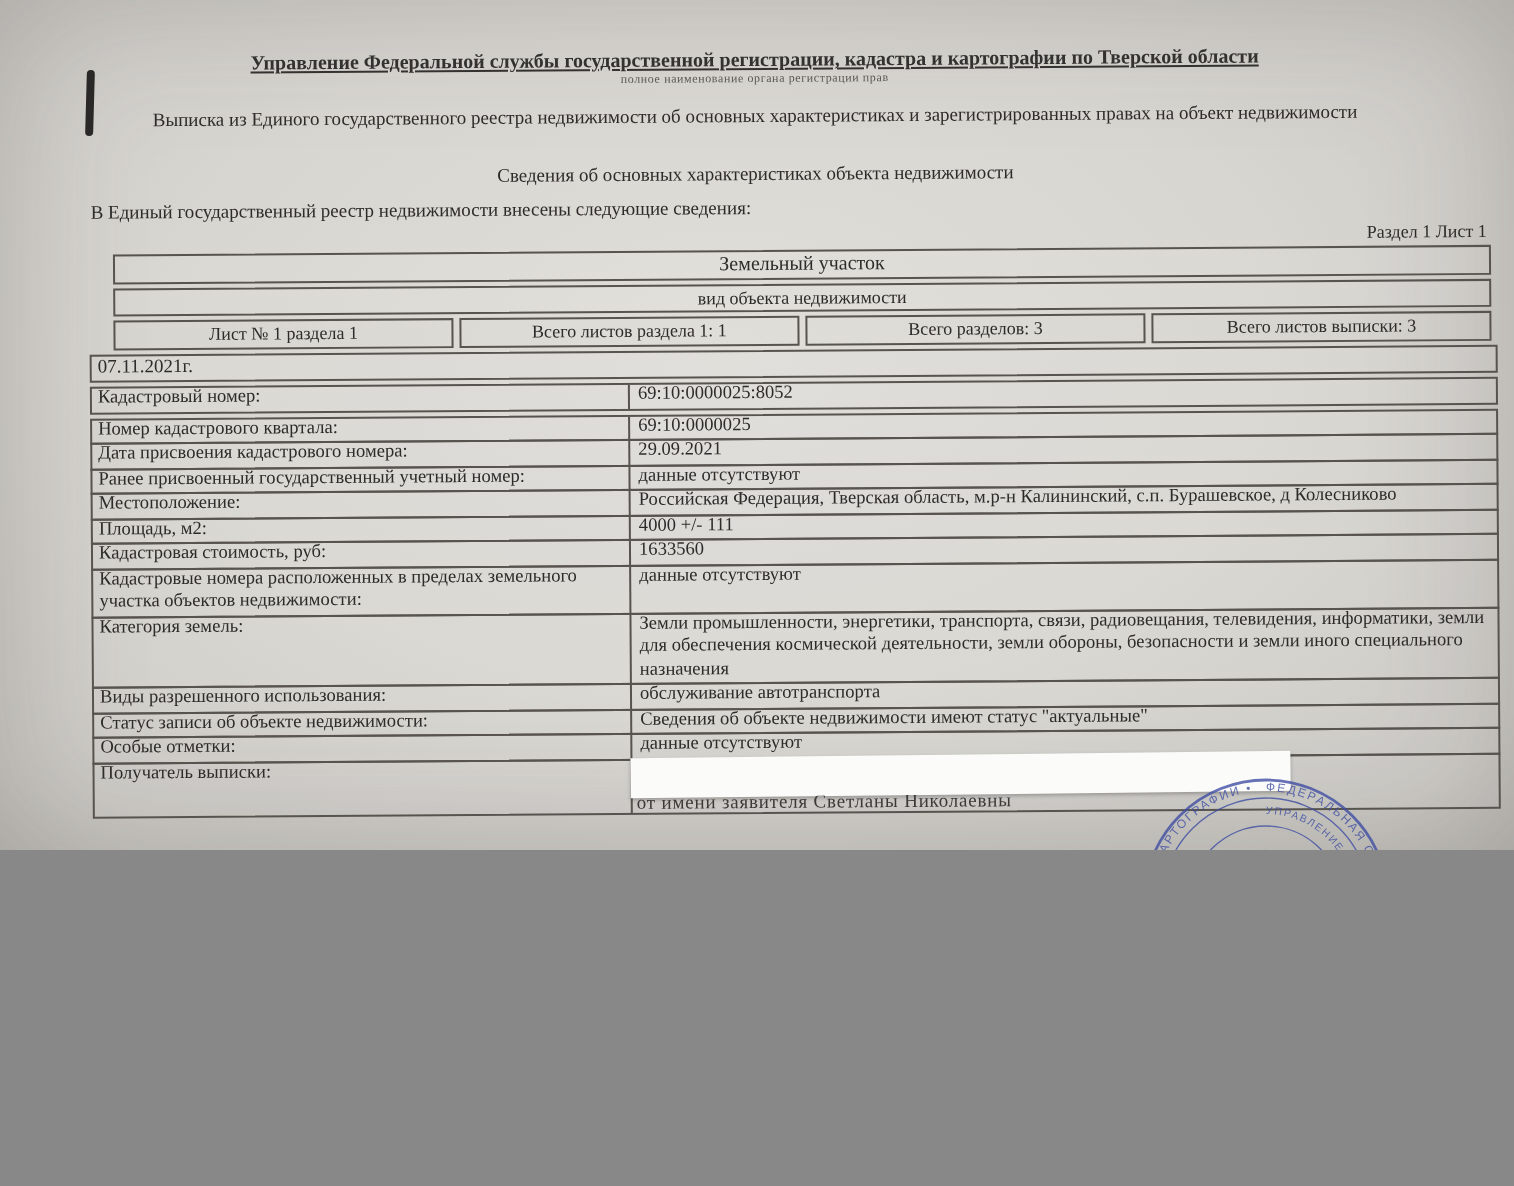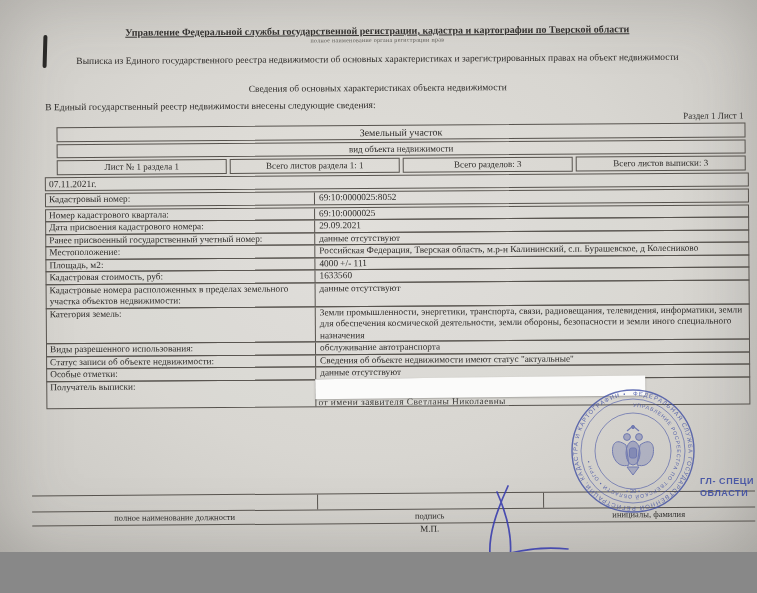--- a/index.html
+++ b/index.html
@@ -1,17 +1,17 @@
 <!DOCTYPE html>
 <html><head>
 <meta charset="utf-8">
 <style>
   html,body{margin:0;padding:0;background:#888;}
   .photo{
-    position:relative;width:757px;height:552px;overflow:hidden;
+    position:relative;width:757px;height:425px;overflow:hidden;
     background:radial-gradient(ellipse at 48% 42%, #e0ded9 0%, #d8d6d1 50%, #cbc9c4 88%, #c2c0bb 100%);
     box-shadow:inset 0 0 70px rgba(85,82,78,.28);
     font-family:"Liberation Serif", serif;color:#2e2c2a;
   }
   .doc{position:absolute;left:0;top:0;width:757px;transform:rotate(-0.4deg);transform-origin:50% 50%;}
   .hdr-org{margin-top:25px;text-align:center;font-size:10px;font-weight:bold;text-decoration:underline;color:#343230;}
   .hdr-cap{text-align:center;font-size:6px;color:#5a5854;margin-top:1px;letter-spacing:.3px;}
   .hdr-title{margin:11px 40px 0;text-align:center;font-size:9.5px;}
   .sec-title{margin-top:19px;text-align:center;font-size:9.5px;}
   .intro{margin:7px 0 0 46px;font-size:9.5px;}

